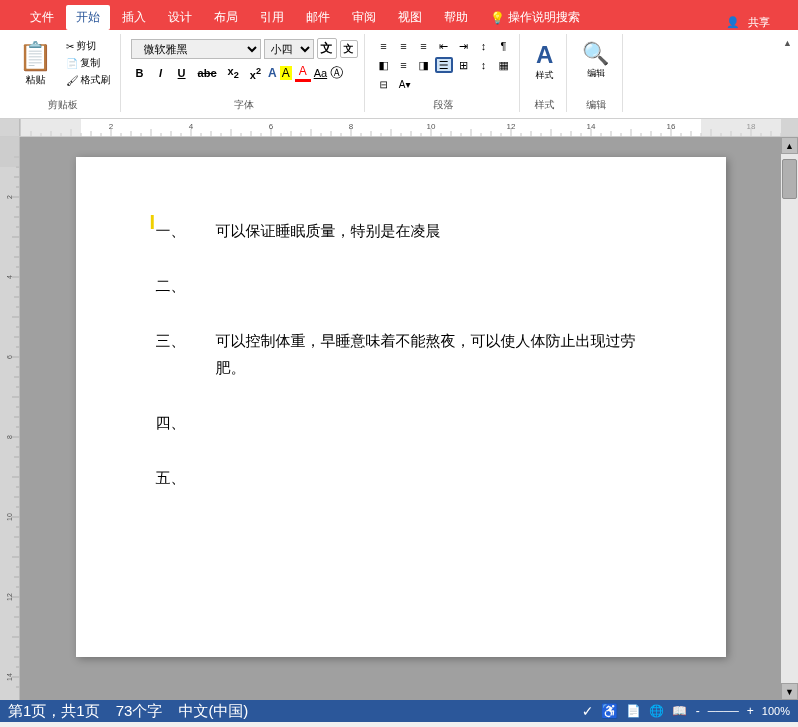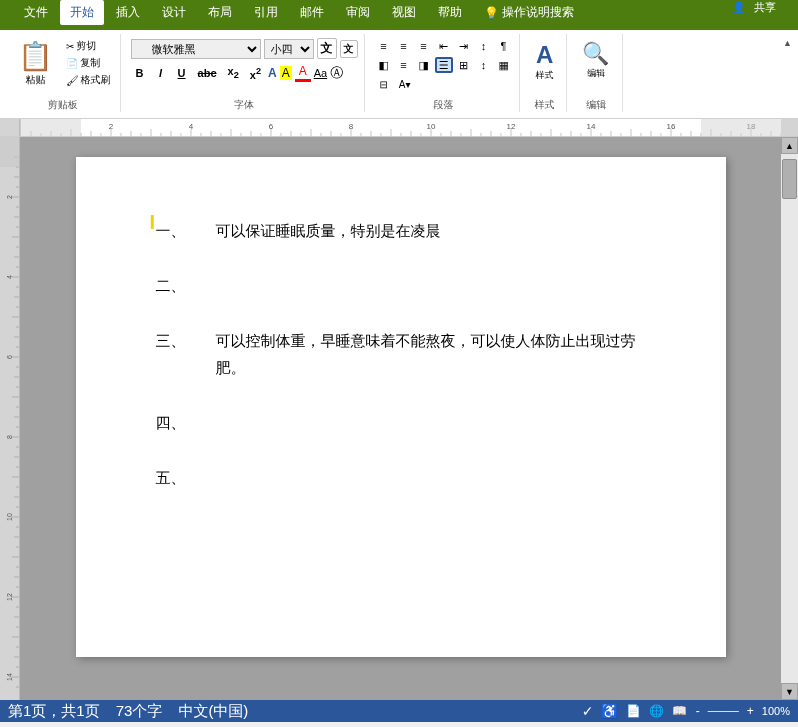--- a/index.html
+++ b/index.html
@@ -1,24 +1,24 @@
 <!DOCTYPE html>
 <html><head>
   <meta charset="utf-8">
   <style>
     * { margin: 0; padding: 0; box-sizing: border-box; }
     body { font-family: '微软雅黑', 'Microsoft YaHei', sans-serif; background: #f0f0f0; width: 798px; height: 727px; overflow: hidden; user-select: none; }
 
     
     .menu-bar {
-      background: #4d7c0f;
+      background: #ef4444;
       height: 30px;
       display: flex;
-      align-items: flex-start;
-      padding: 0 14px;
+      align-items: flex-end;
+      padding: 0 20px;
       gap: 2px;
     }
     .menu-item {
       color: white;
       font-size: 12px;
       padding: 4px 10px;
       cursor: pointer;
       border-radius: 2px;
     }
     .menu-item:hover, .menu-item.active {
@@ -107,21 +107,21 @@
       padding-top: 4px;
     }
     .font-row1 {
       display: flex;
       align-items: center;
       gap: 3px;
     }
     .font-name-select {
       font-size: 11px;
       border: 1px solid #bbb;
-      padding: 1px 16px;
+      padding: 1px 8px;
       width: 130px;
       height: 20px;
       cursor: pointer;
     }
     .font-size-select {
       font-size: 11px;
       border: 1px solid #bbb;
       padding: 1px 2px;
       width: 50px;
       height: 20px;

